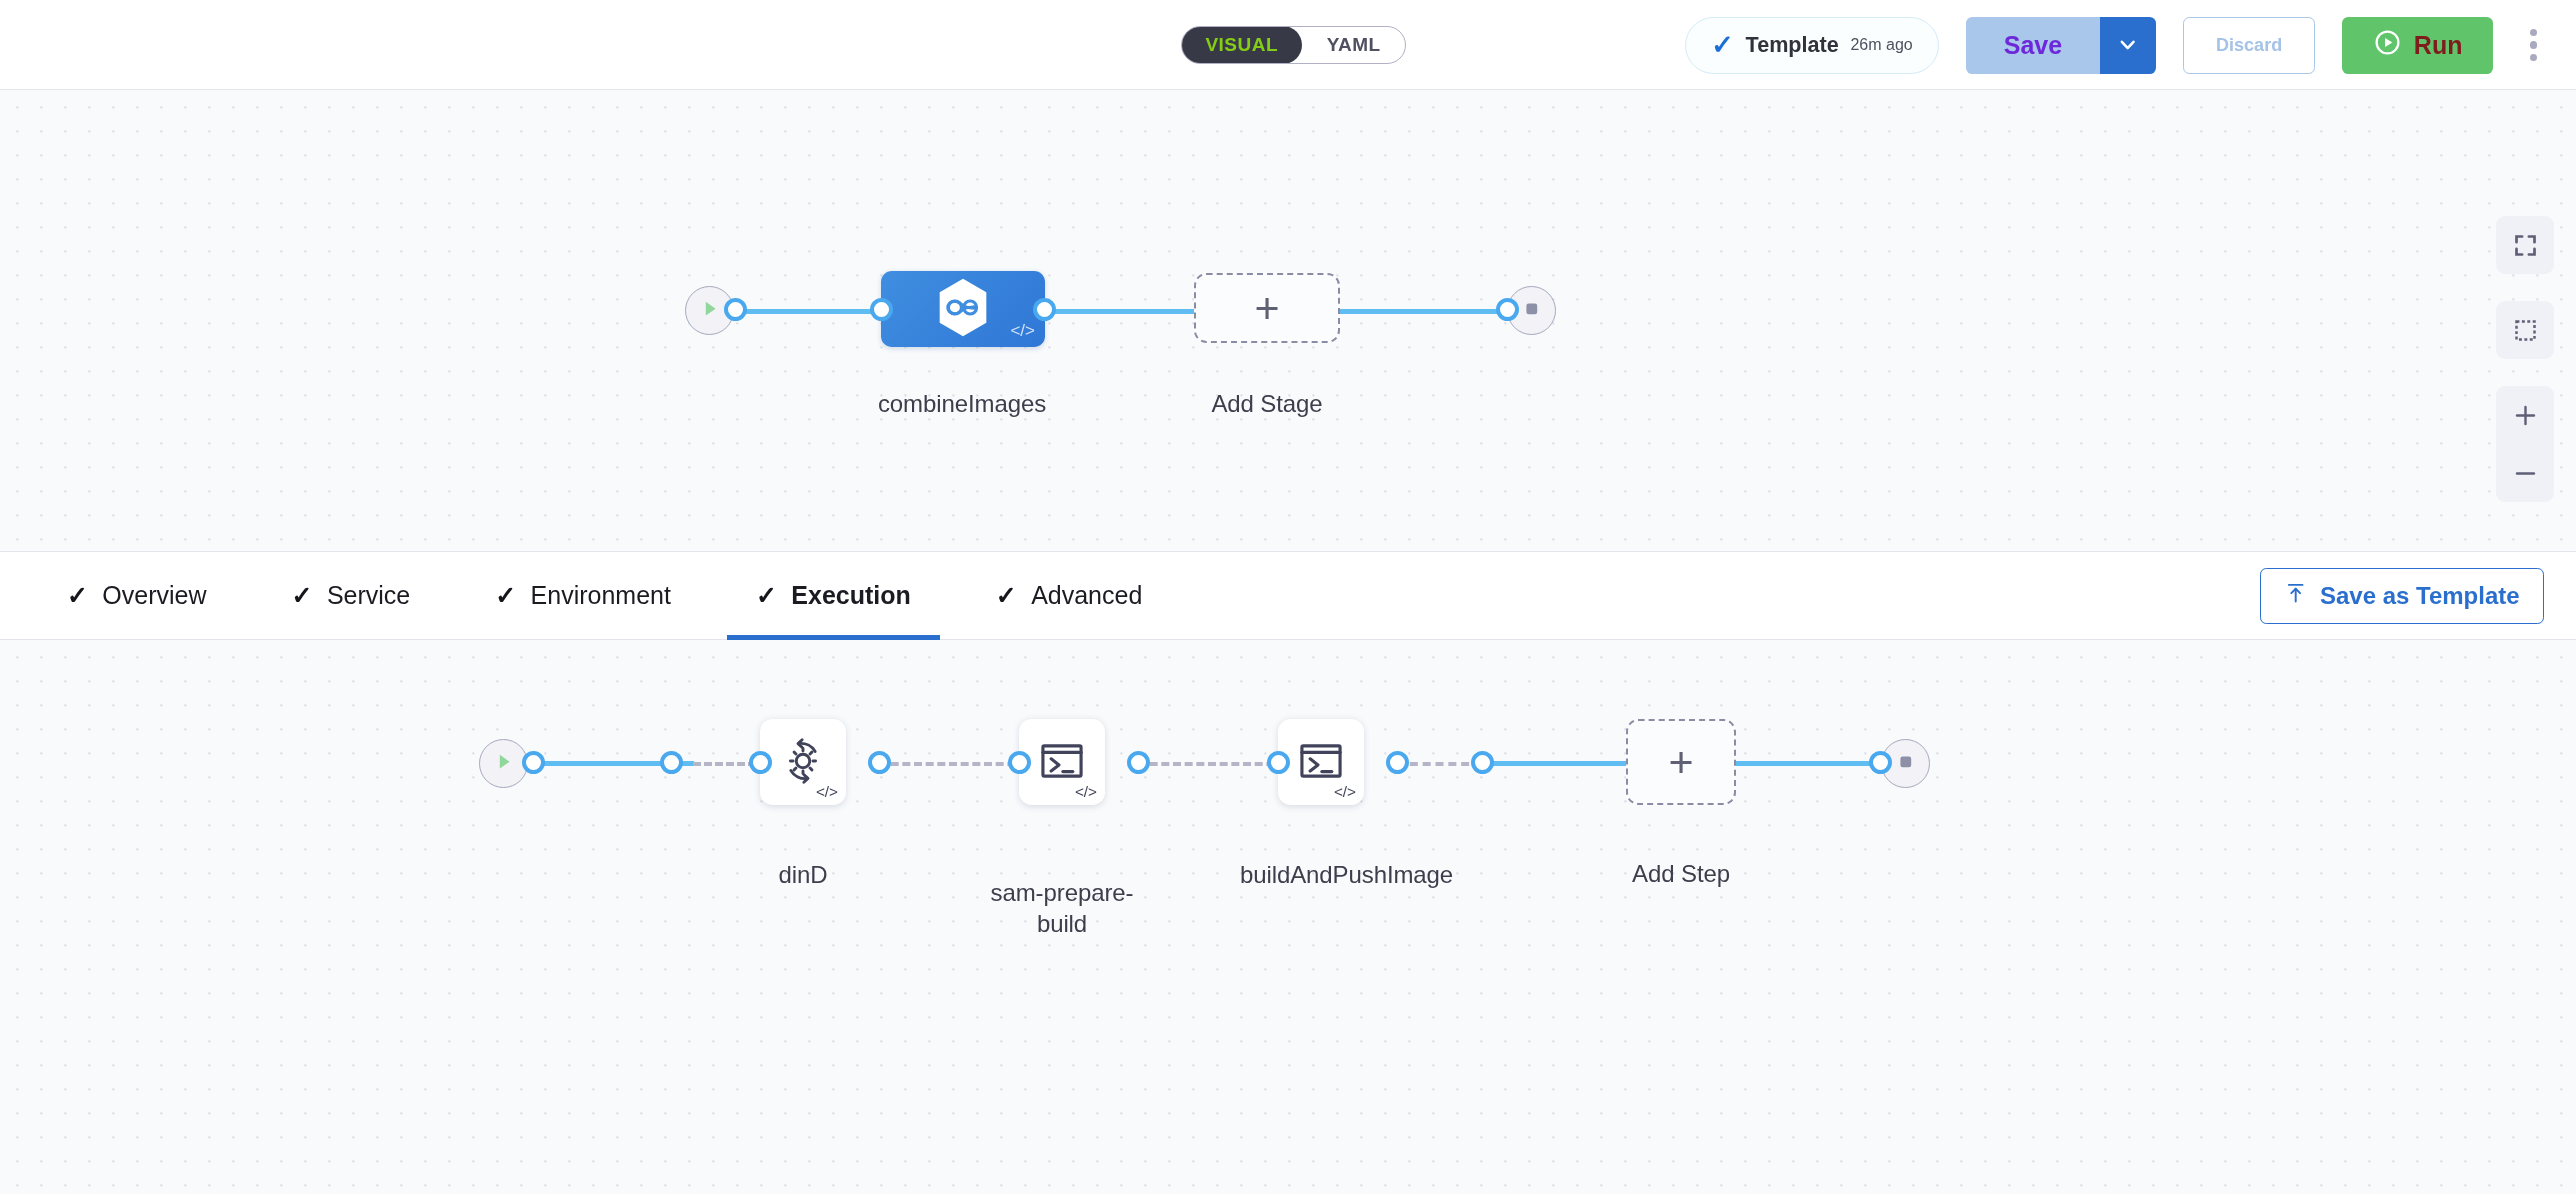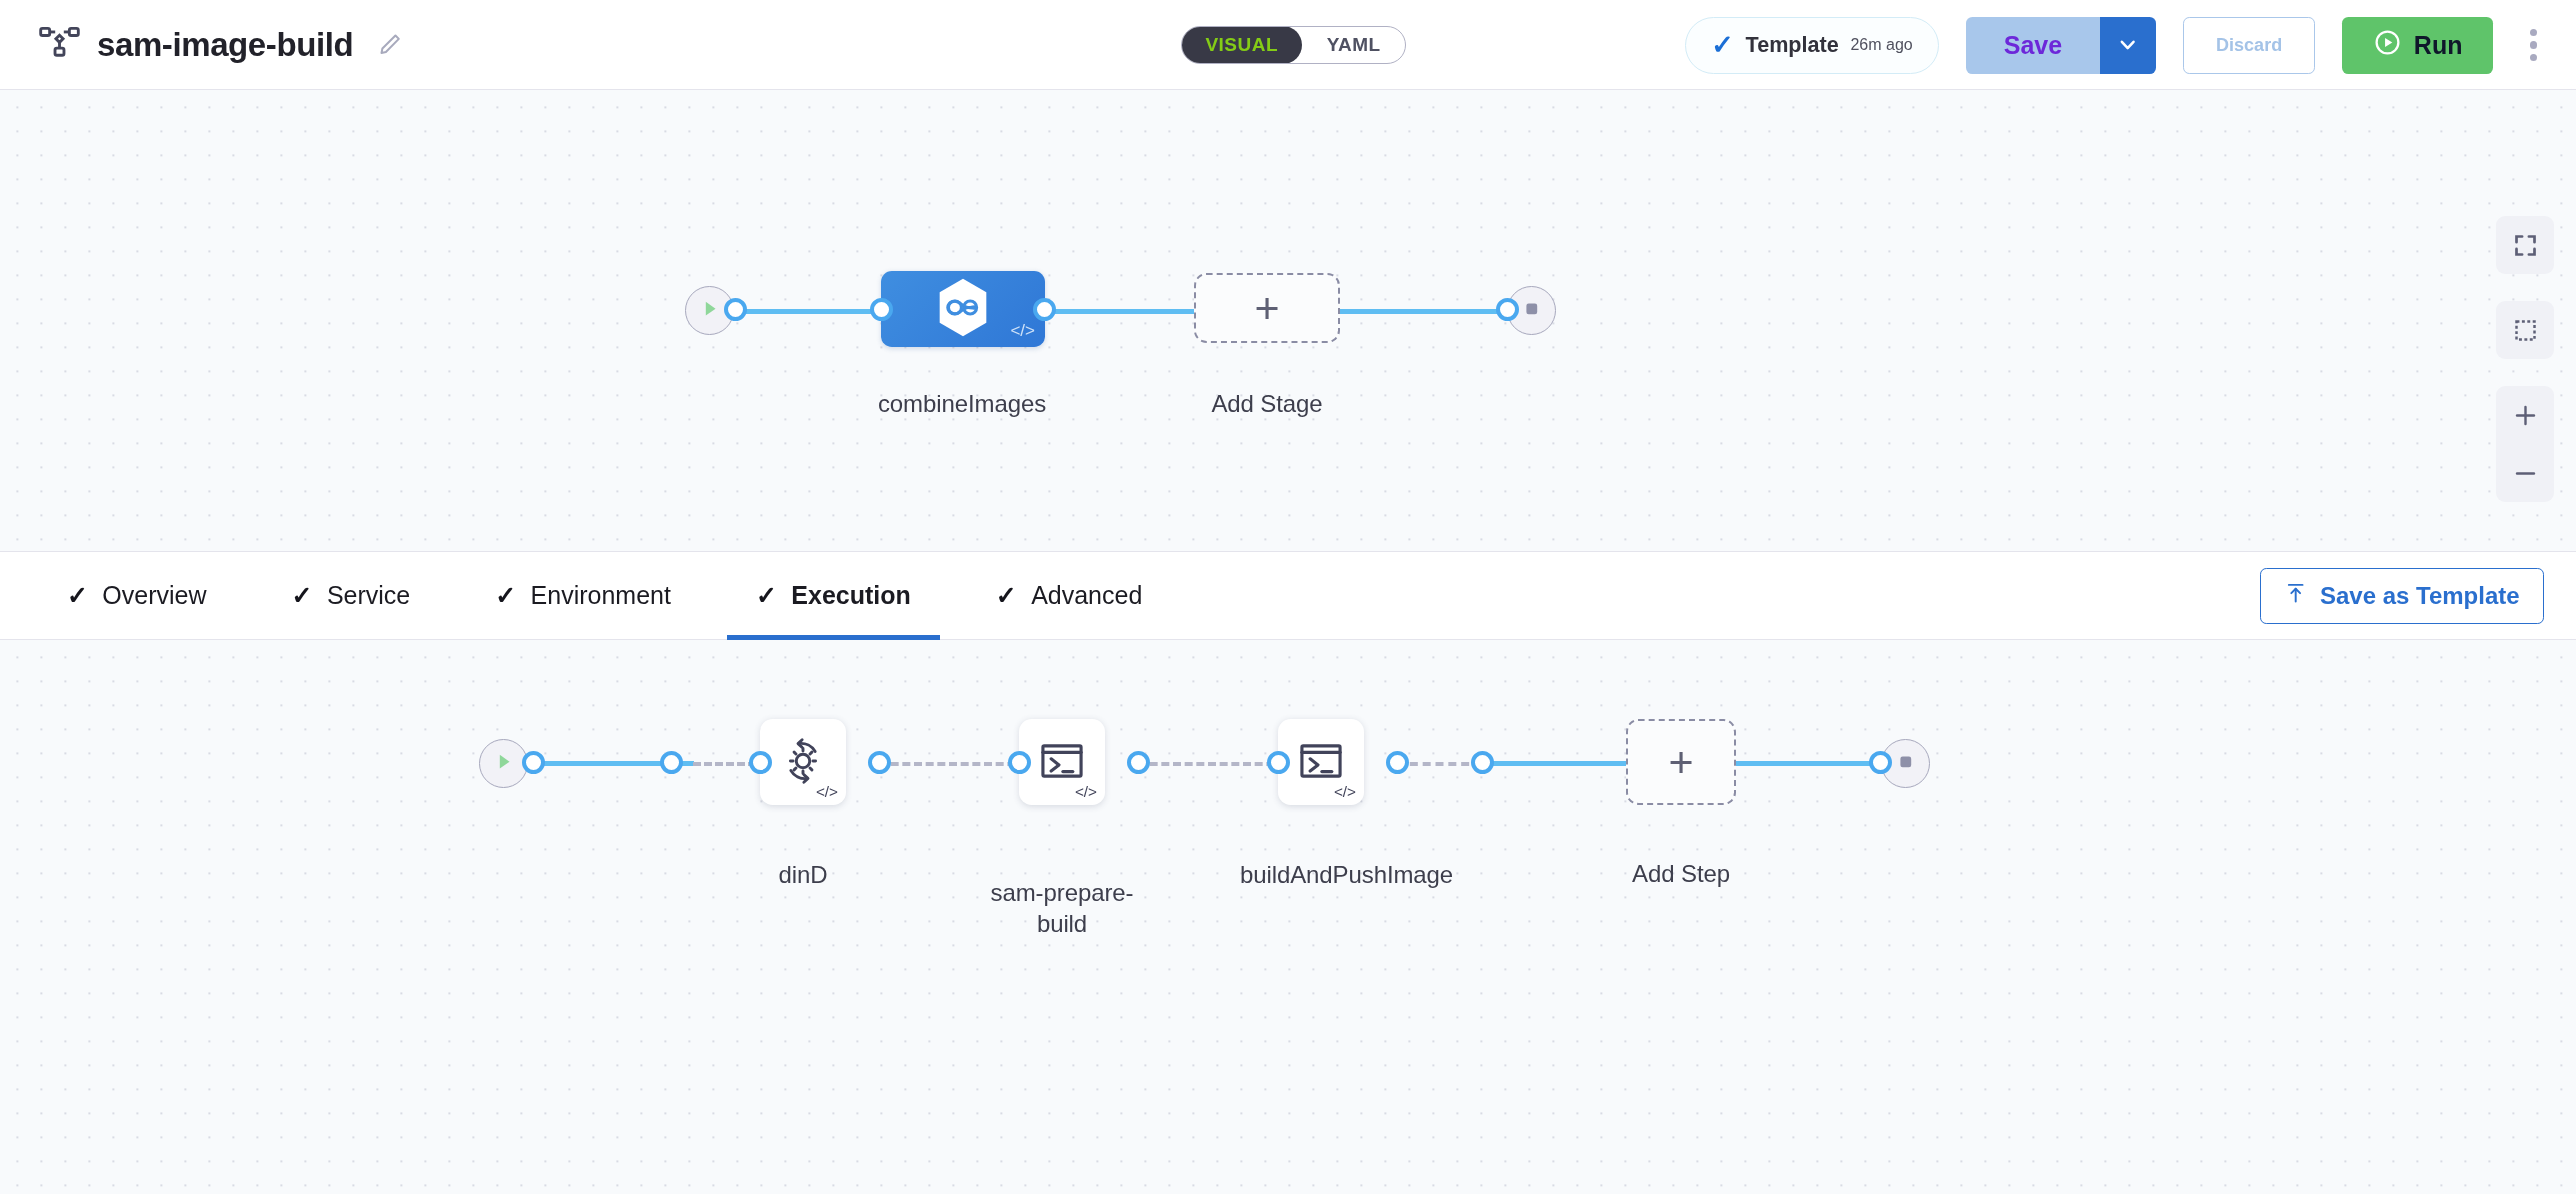--- a/index.html
+++ b/index.html
@@ -69,21 +69,21 @@
     background: #2a6fce; width: 56px; display: flex; align-items: center; justify-content: center;
     cursor: pointer;
   }
   #discard-button {
     height: 57px; background: #ffffff; border: 0.9px solid #aac7ea; border-radius: 6.3px;
     color: #a4c3e7; font-size: 18px; font-weight: bold; padding: 0 32px; cursor: pointer;
     display: flex; align-items: center; margin-right: 27px; font-family: inherit;
   }
   #run-button {
     height: 57px; background: #5fc46a; border: none; border-radius: 6.3px;
-    color: #0f172a; font-size: 25px; font-weight: bold; padding: 0 31px; cursor: pointer;
+    color: #7f1d1d; font-size: 25px; font-weight: bold; padding: 0 31px; cursor: pointer;
     display: flex; align-items: center; gap: 11.7px; margin-right: 29px; font-family: inherit;
   }
   #kebab-menu { display: flex; flex-direction: column; gap: 5.4px; cursor: pointer; padding: 7.2px; }
   #kebab-menu i { width: 7.2px; height: 7.2px; border-radius: 50%; background: #a9aac0; display: block; }
 
   
   .canvas {
     position: absolute; left: 0; width: 2576px;
     background-color: #f8fafc;
     background-image: radial-gradient(#d8dbe4 1.2px, transparent 1.2px);
@@ -178,39 +178,20 @@
     display: flex; align-items: center; justify-content: center; cursor: pointer; z-index: 4;
   }
   .step-node .code-badge {
     position: absolute; right: 8px; bottom: 3.6px; color: #42445a; font-size: 15.3px;
   }
 </style>
 </head>
 <body>
 
 <div id="header">
-  <div class="hdr-left">
-    <span>
-      <svg id="pipeline-icon" viewBox="0 0 24 24" fill="none" stroke="#43455a" stroke-width="1.6">
-        <rect x="1.5" y="3" width="5" height="4" rx="1"></rect>
-        <rect x="17.5" y="3" width="5" height="4" rx="1"></rect>
-        <rect x="9.5" y="14" width="5" height="4" rx="1"></rect>
-        <path d="M10 8.8 L12 6.8 L14 8.8 L12 10.8 Z"></path>
-        <path d="M6.5 5 H9.6"></path>
-          <path d="M14.4 5 H17.5"></path>
-          <path d="M12 10.8 V14"></path>
-      </svg>
-    </span>
-    <span id="pipeline-title">sam-image-build</span>
-    <span>
-      <svg id="edit-pencil" viewBox="0 0 24 24" fill="none" stroke="#a8aabd" stroke-width="1.8" stroke-linejoin="round">
-        <path d="M4 19.5 L4.8 15.6 L16.4 4 L19.4 7 L7.9 18.6 Z"></path>
-      </svg>
-    </span>
-  </div>
 
   <div id="mode-toggle">
     <div class="mode-opt active">VISUAL</div>
     <div class="mode-opt">YAML</div>
   </div>
 
   <div class="hdr-right">
     <div id="validated-chip">
       <span class="chk">✓</span>
       <span id="validated-label">Template</span>

